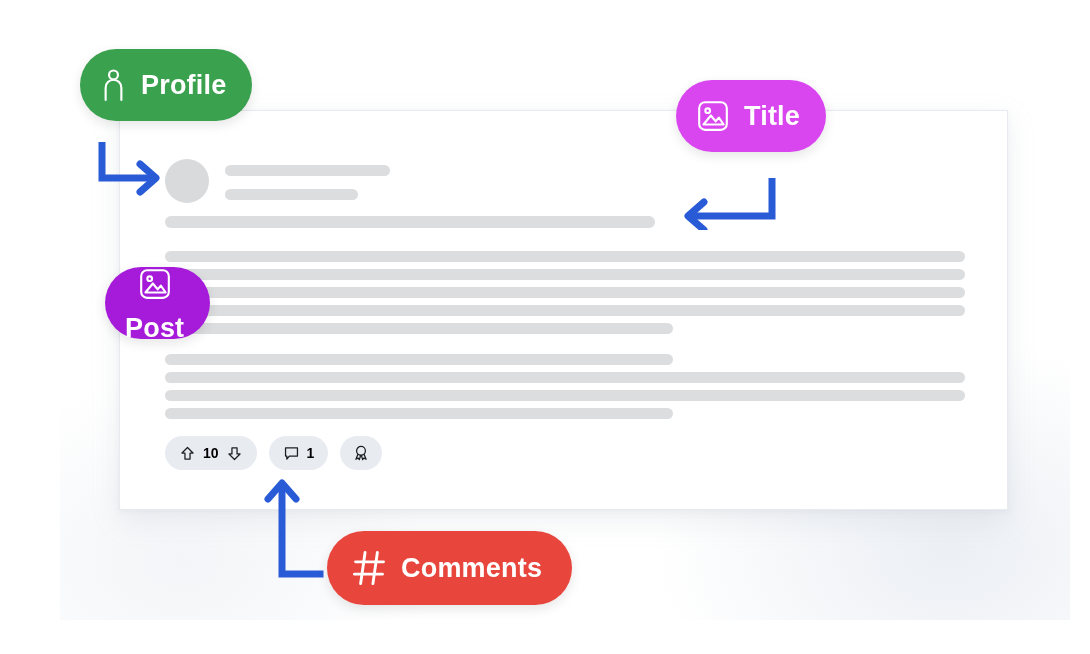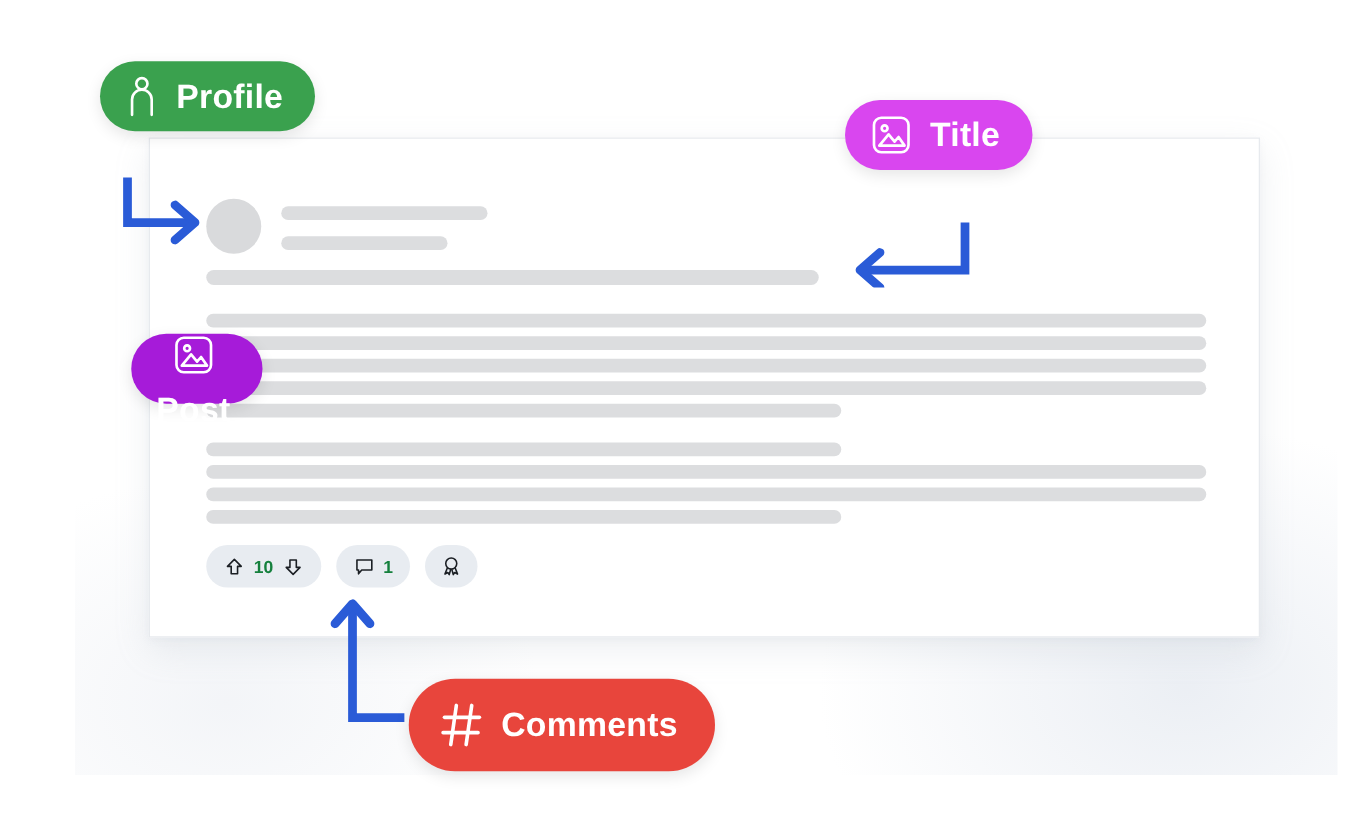--- a/index.html
+++ b/index.html
@@ -45,59 +45,59 @@
   }
 
   
   .badge {
     position: absolute;
     display: flex;
     align-items: center;
     border-radius: 999px;
     color: #fff;
     padding: 0 26px 0 20px;
-    height: 56px;
+    height: 72px;
     gap: 14px;
     box-shadow: 0 4px 12px rgba(0,0,0,.10);
     user-select: none;
   }
   .badge .label {
     font-size: 27px;
     font-weight: 700;
     letter-spacing: .2px;
     white-space: nowrap;
     line-height: 1;
   }
   .badge .bicon { display: flex; align-items: center; justify-content: center; }
 
   #badge-profile  { left: 80px;  top: 49px;  background: #3aa14e; }
   #badge-title    { left: 676px; top: 80px;  background: #d946ef; }
   #badge-post     { left: 105px; top: 267px; background: #a61bd9; flex-direction: column; }
-  #badge-comments { left: 327px; top: 531px; background: #e8453c; padding: 0 30px 0 24px; height: 74px; margin-top: 12px; }
+  #badge-comments { left: 327px; top: 531px; background: #e8453c; padding: 0 30px 0 24px; height: 74px; }
 
   
   .arrow { position: absolute; pointer-events: none; }
 
   
   #action-bar {
     position: absolute;
     left: 45px; top: 325px;
     display: flex;
     align-items: center;
     gap: 12px;
   }
   .act {
     display: flex;
     align-items: center;
     gap: 7px;
     height: 34px;
     padding: 0 14px;
     border-radius: 17px;
     background: #e8ecf1;
-    color: #15803d;
+    color: #000000;
     font-size: 14px;
     font-weight: 700;
     line-height: 1;
     cursor: pointer;
   }
   .act svg { display: block; }
   #act-award { padding: 0 12px; }
 </style>
 </head>
 <body>

